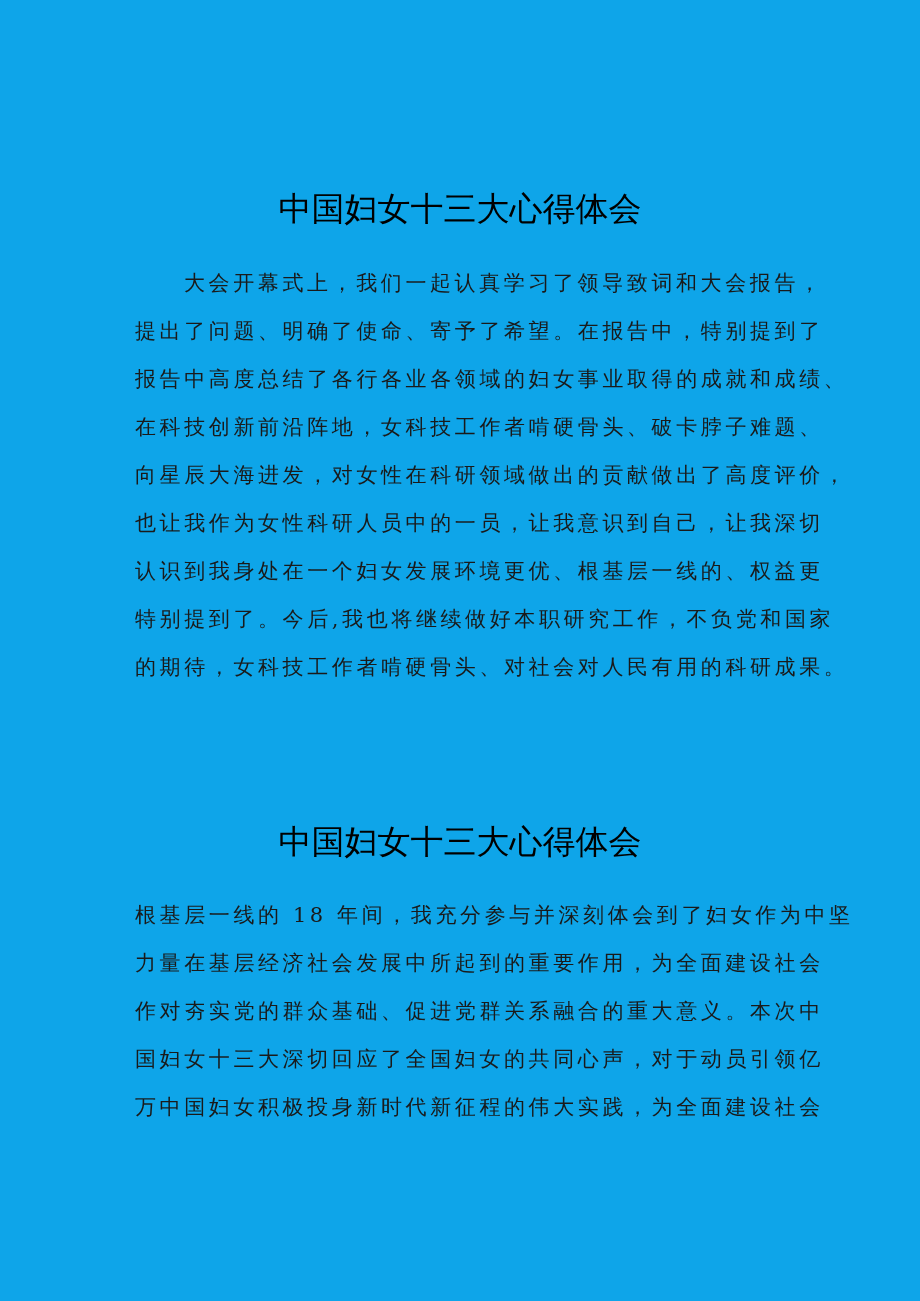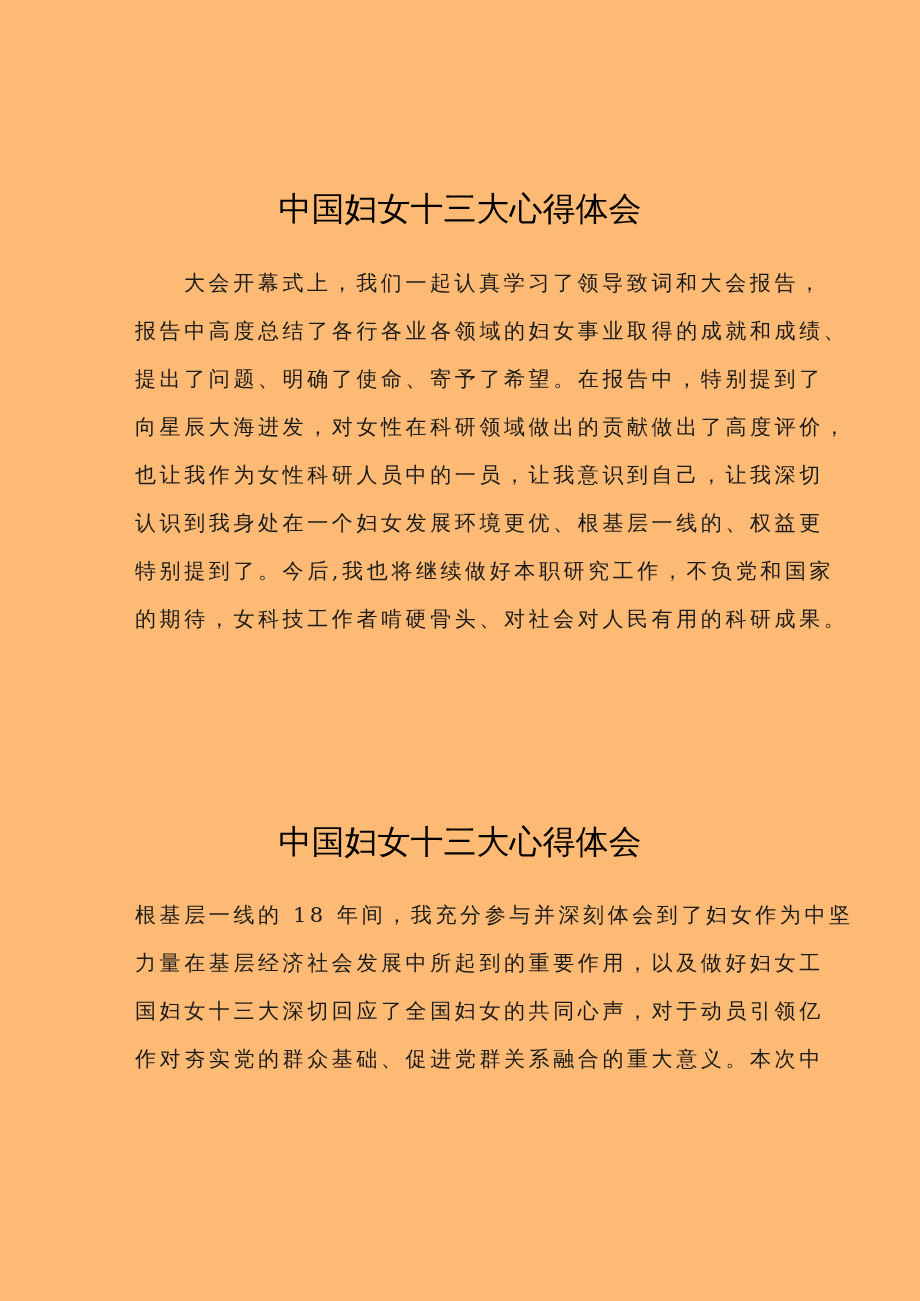--- a/index.html
+++ b/index.html
@@ -13,21 +13,21 @@
       position: relative;
       overflow: hidden;
       color: #111111;
     }
     .page {
       position: absolute;
       left: 0;
       top: 0;
       width: 920px;
       height: 1301px;
-      background: #fdba74;
+      background: #0ea5e9;
     }
     .title {
       position: absolute;
       left: 0;
       width: 920px;
       text-align: center;
       font-family: "DejaVu Sans", "Liberation Sans", sans-serif;
       font-size: 33px;
       line-height: 40px;
       height: 40px;
@@ -62,31 +62,33 @@
   </style>
 </head>
 <body>
 
 <div class="page">
 
   <h1 class="title title-1">中国妇女十三大心得体会</h1>
 
   <div class="para para-1">
     <span class="line indent">大会开幕式上，我们一起认真学习了领导致词和大会报告，</span>
+    <span class="line">提出了问题、明确了使命、寄予了希望。在报告中，特别提到了</span>
     <span class="line">报告中高度总结了各行各业各领域的妇女事业取得的成就和成绩、</span>
-    <span class="line">提出了问题、明确了使命、寄予了希望。在报告中，特别提到了</span>
+    <span class="line">在科技创新前沿阵地，女科技工作者啃硬骨头、破卡脖子难题、</span>
     <span class="line">向星辰大海进发，对女性在科研领域做出的贡献做出了高度评价，</span>
     <span class="line">也让我作为女性科研人员中的一员，让我意识到自己，让我深切</span>
     <span class="line">认识到我身处在一个妇女发展环境更优、根基层一线的、权益更</span>
     <span class="line">特别提到了。今后,我也将继续做好本职研究工作，不负党和国家</span>
     <span class="line">的期待，女科技工作者啃硬骨头、对社会对人民有用的科研成果。</span>
   </div>
 
   <h1 class="title title-2">中国妇女十三大心得体会</h1>
 
   <div class="para para-2">
     <span class="line">根基层一线的 18 年间，我充分参与并深刻体会到了妇女作为中坚</span>
-    <span class="line">力量在基层经济社会发展中所起到的重要作用，以及做好妇女工</span>
+    <span class="line">力量在基层经济社会发展中所起到的重要作用，为全面建设社会</span>
+    <span class="line">作对夯实党的群众基础、促进党群关系融合的重大意义。本次中</span>
     <span class="line">国妇女十三大深切回应了全国妇女的共同心声，对于动员引领亿</span>
-    <span class="line">作对夯实党的群众基础、促进党群关系融合的重大意义。本次中</span>
+    <span class="line">万中国妇女积极投身新时代新征程的伟大实践，为全面建设社会</span>
   </div>
 
 </div>
 
 </body></html>

